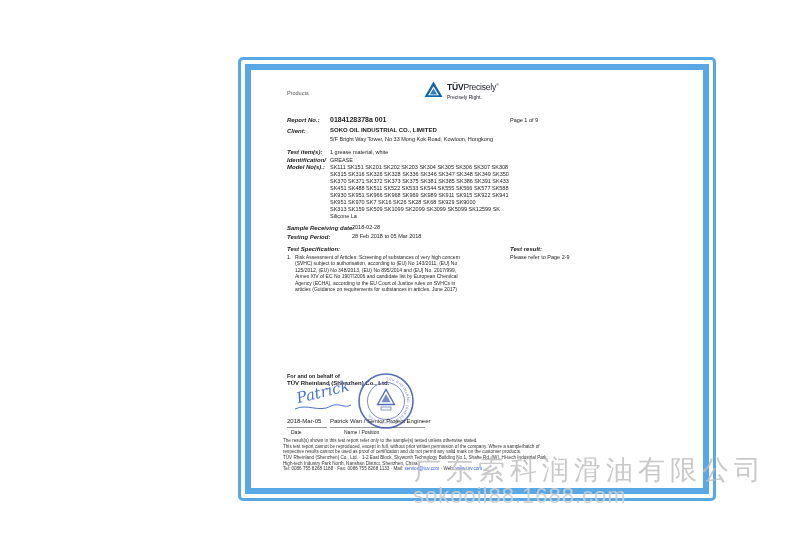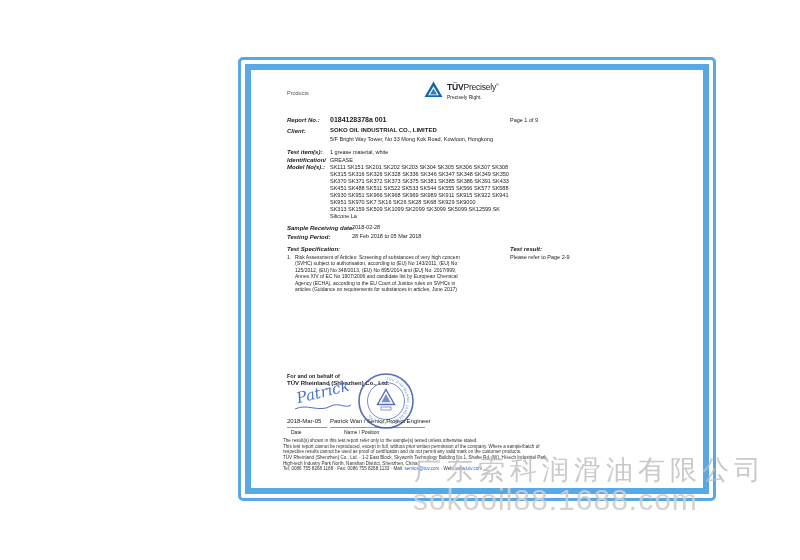--- a/index.html
+++ b/index.html
@@ -31,21 +31,21 @@
   .regmark{font-size:4px;vertical-align:4px;}
   .tagline{font-size:5px;color:#20242b;}
   
   .sig{position:absolute;left:58px;top:326px;transform:rotate(-14deg);
        font-family:"DejaVu Serif", serif;font-style:italic;font-size:15px;
        color:#4a72cc;z-index:5;}
   .stamp{position:absolute;left:119px;top:315px;width:58px;height:58px;opacity:.85;z-index:4;}
   
   .wm-cn{position:absolute;left:383px;top:452px;font-size:27px;letter-spacing:5px;
          color:#bcbcbc;opacity:.8;z-index:60;white-space:nowrap;margin-left:31px;}
-  .wm-url{position:absolute;left:413px;top:483px;font-size:30px;letter-spacing:1px;
+  .wm-url{position:absolute;left:413px;top:483px;font-size:22px;letter-spacing:1px;
           color:#cfcfcf;opacity:.9;z-index:60;white-space:nowrap;}
 </style>
 </head>
 <body>
 
 <div class="doc">
   <div class="frame-outer"></div>
   <div class="frame-inner"></div>
 
   <div class="t v55 gray" style="left:49px;top:33px;">Products</div>

